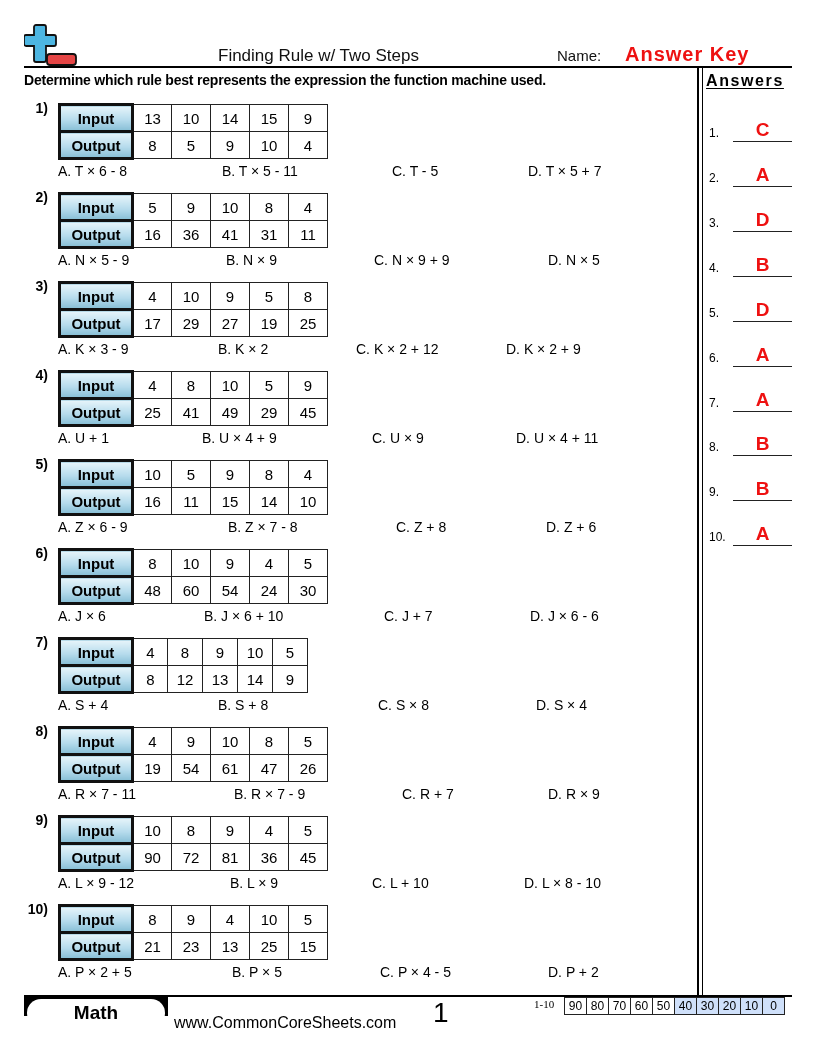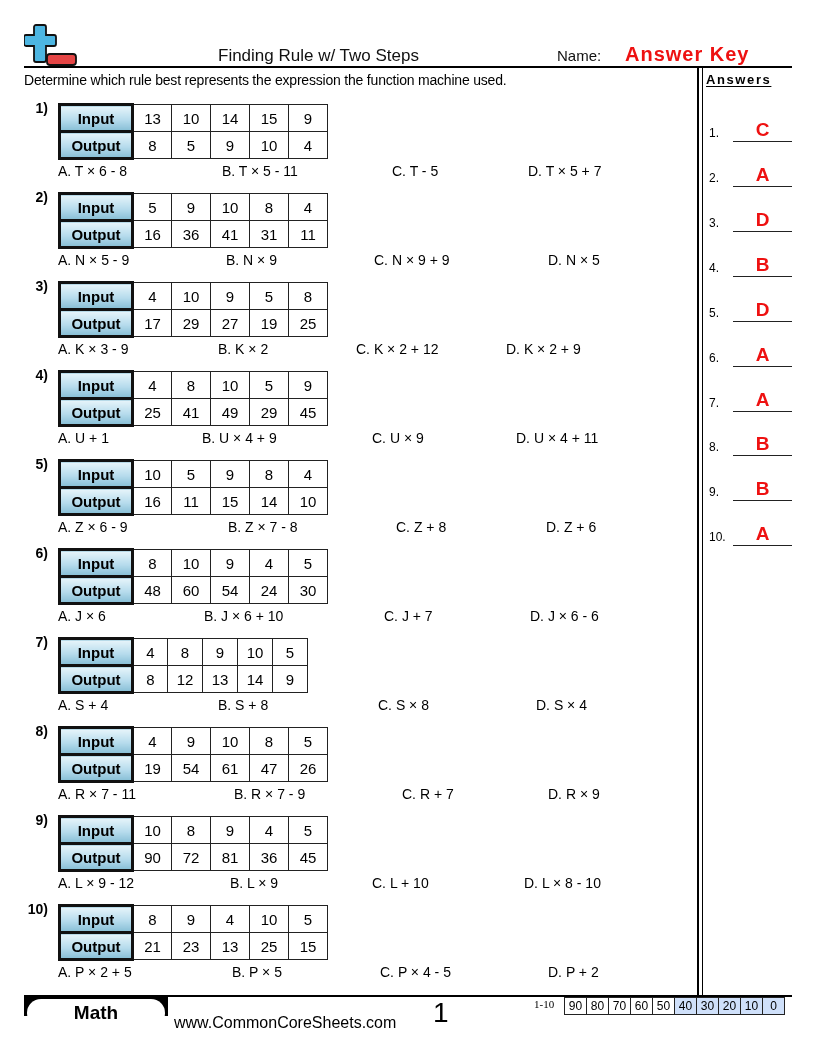--- a/index.html
+++ b/index.html
@@ -6,25 +6,25 @@
   html, body { width: 816px; height: 1056px; background: #ffffff; overflow: hidden; }
   body { position: relative; font-family: "Liberation Sans", "DejaVu Sans", sans-serif; color: #000; }
 
   .logo { position: absolute; left: 24px; top: 24px; width: 54px; height: 42px; }
 
   .header-line { position: absolute; left: 24px; top: 66px; width: 768px; height: 2px; background: #000; }
   .title { position: absolute; left: 218px; top: 46px; font-size: 17px; color: #111; }
   .name-label { position: absolute; left: 557px; top: 47px; font-size: 15px; color: #111; }
   .answer-key { position: absolute; left: 625px; top: 43px; font-size: 20px; font-weight: bold; color: #ee1111; letter-spacing: 1px; }
 
-  .instructions { position: absolute; left: 24px; top: 72px; font-size: 14px; font-weight: normal; letter-spacing: -0.2px; }
+  .instructions { position: absolute; left: 24px; top: 72px; font-size: 14px; font-weight: bold; letter-spacing: -0.2px; }
 
   .divider { position: absolute; left: 697px; top: 68px; width: 6px; height: 928px; border-left: 2px solid #000; border-right: 1.5px solid #000; }
 
-  .answers-title { position: absolute; left: 706px; top: 72px; font-size: 13px; font-weight: bold; letter-spacing: 1.6px; text-decoration: underline; text-underline-offset: 2px; }
+  .answers-title { position: absolute; left: 706px; top: 72px; font-size: 16px; font-weight: bold; letter-spacing: 1.6px; text-decoration: underline; text-underline-offset: 2px; }
 
   .answer-row { position: absolute; left: 709px; width: 84px; height: 30px; }
   .answer-num { position: absolute; left: 0; bottom: 2px; font-size: 12px; }
   .answer-line { position: absolute; left: 24px; bottom: 0; width: 59px; height: 1.5px; background: #222; }
   .answer-val { position: absolute; left: 24px; width: 59px; bottom: 1px; text-align: center; font-size: 19px; font-weight: bold; color: #ee1111; }
 
   .problem { position: absolute; left: 20px; width: 670px; height: 89px; }
   .pnum { position: absolute; left: 0; top: 0; width: 28px; text-align: right; font-size: 14px; font-weight: bold; }
   .fn-table { position: absolute; left: 38px; top: 3px; border-collapse: collapse; }
   .fn-table td { height: 27px; border: 1.5px solid #222; text-align: center; font-size: 15px; padding: 0; }

